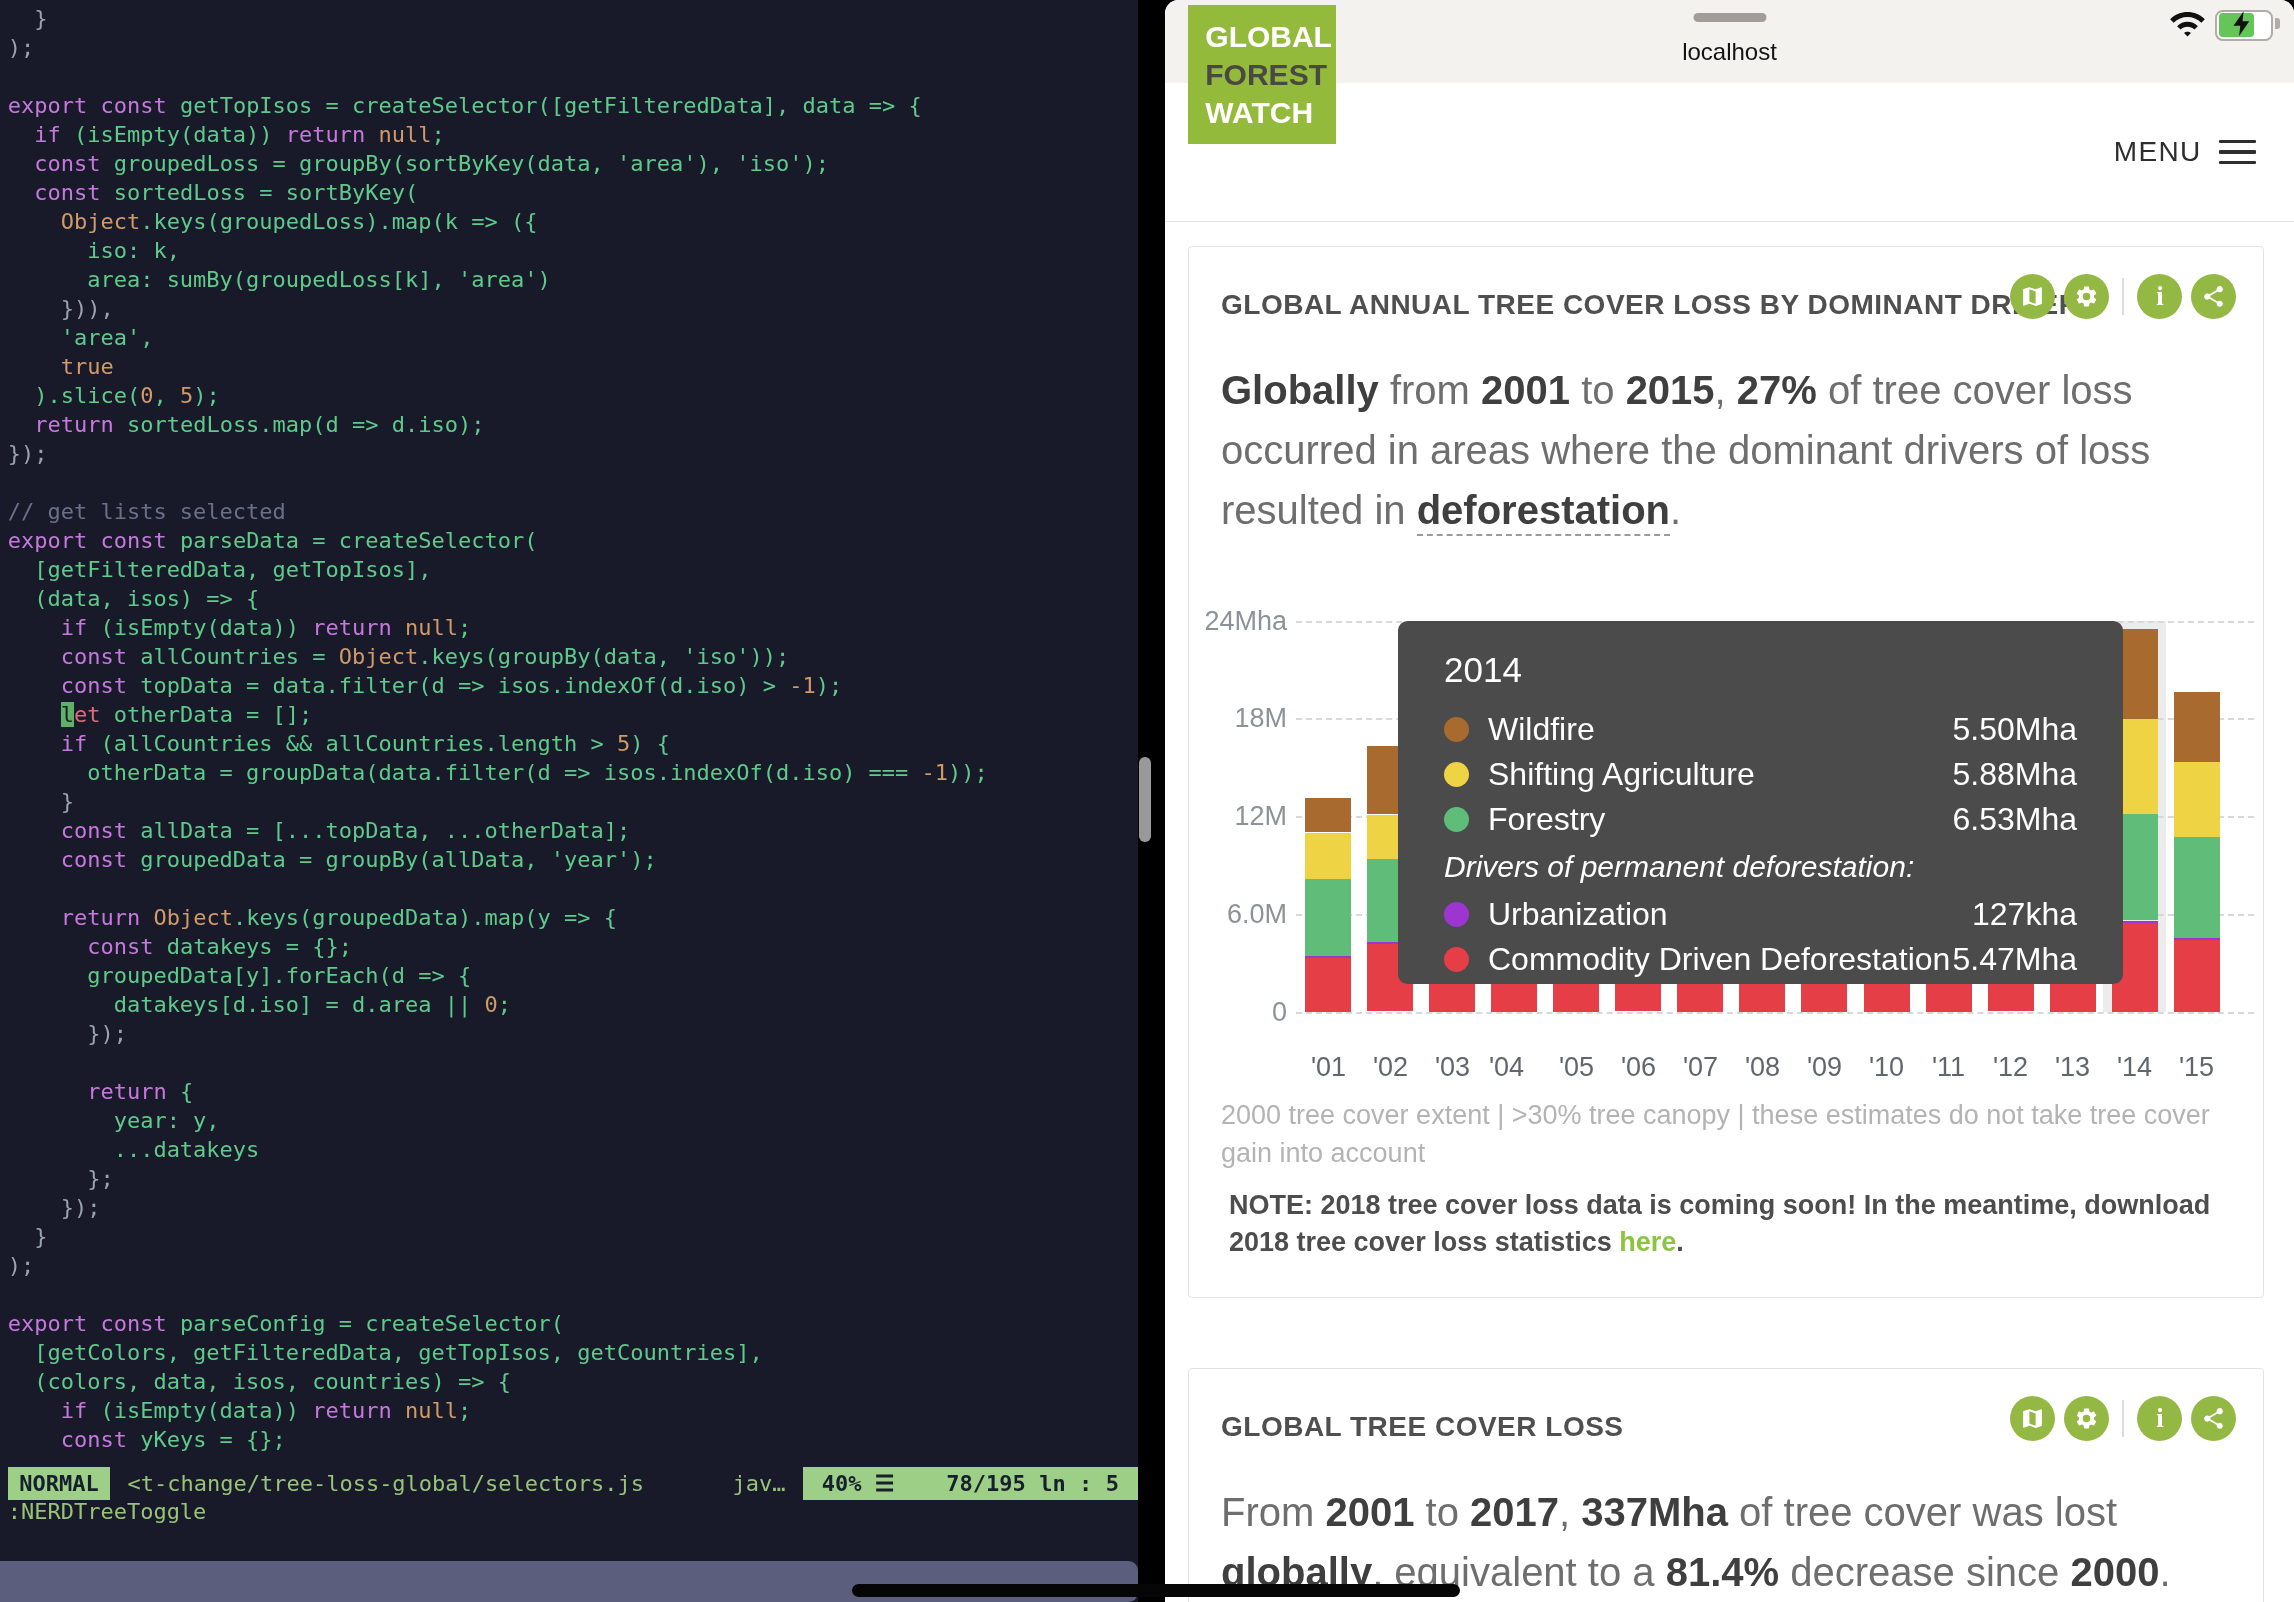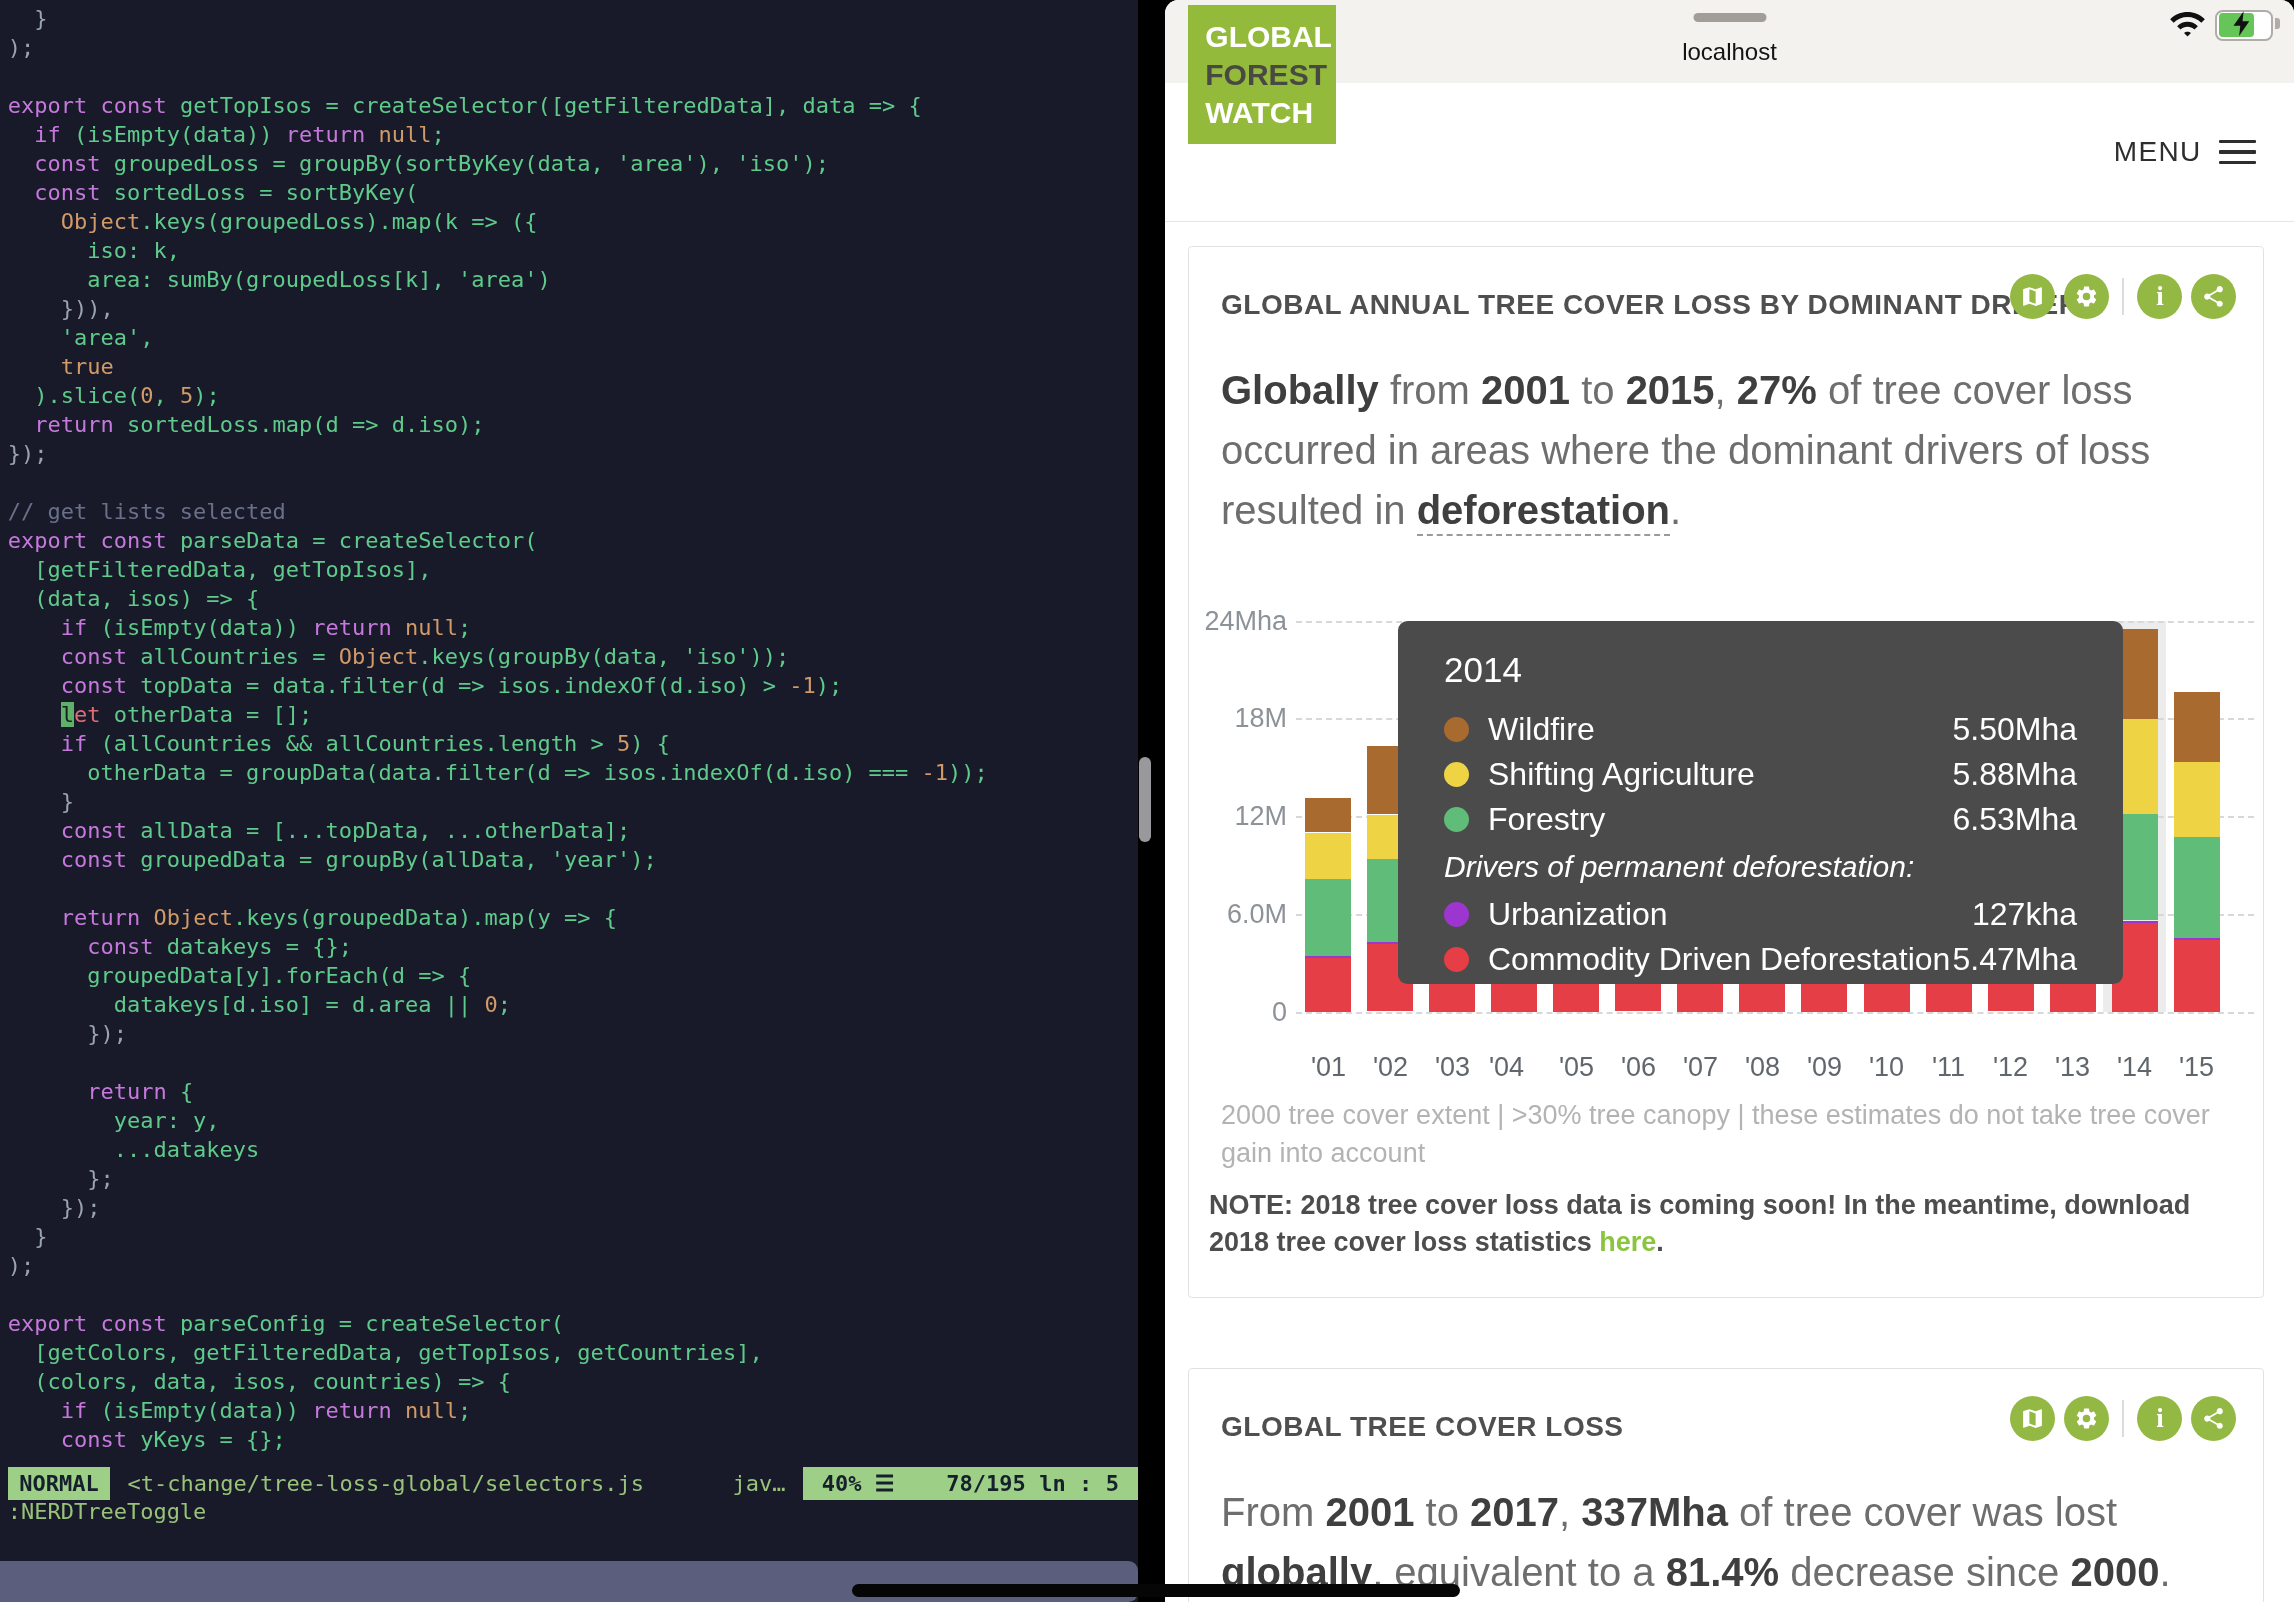--- a/index.html
+++ b/index.html
@@ -69,21 +69,21 @@
   #hl-band{position:absolute;top:374px;height:391px;width:63px;background:#ececec;z-index:0;}
   #tooltip{position:absolute;left:209px;top:374px;width:725px;height:363px;background:#4b4b4b;border-radius:9.6px;z-index:5;box-sizing:border-box;padding:29px 46px;color:#fff;}
   #tt-year{font-size:35px;margin-bottom:17.3px;}
   .tt-row{display:flex;align-items:center;height:45px;font-size:32px;}
   .tt-dot{width:25px;height:25px;border-radius:50%;margin-right:19px;flex:0 0 auto;}
   .tt-label{flex:1;}
   .tt-value{text-align:right;}
   #tt-drivers{font-style:italic;font-size:30px;height:50px;display:flex;align-items:center;}
 
   .card-footnote{position:absolute;left:32px;top:849px;width:1016px;font-size:27px;line-height:38px;color:#b3b3b3;}
-  .card-note{position:absolute;left:20px;top:940px;width:1016px;font-size:27px;line-height:37px;font-weight:bold;color:#4d4d4d;}
+  .card-note{position:absolute;left:40px;top:940px;width:1016px;font-size:27px;line-height:37px;font-weight:bold;color:#4d4d4d;}
 
   #home-indicator{position:absolute;left:852px;top:1584px;width:608px;height:12.5px;border-radius:6.7px;background:#060606;z-index:9;}
 </style>
 </head>
 <body>
 
 <div id="editor">
   <div id="code"><div class="cl"><span class="tok-punct">  }</span></div><div class="cl"><span class="tok-punct">);</span></div><div class="cl">&nbsp;</div><div class="cl"><span class="tok-kw">export</span> <span class="tok-kw">const</span> getTopIsos = createSelector([getFilteredData], data =&gt; {</div><div class="cl">  <span class="tok-kw">if</span> (isEmpty(data)) <span class="tok-kw">return</span> <span class="tok-lit">null</span>;</div><div class="cl">  <span class="tok-kw">const</span> groupedLoss = groupBy(sortByKey(data, <span class="tok-str">'area'</span>), <span class="tok-str">'iso'</span>);</div><div class="cl">  <span class="tok-kw">const</span> sortedLoss = sortByKey(</div><div class="cl">    <span class="tok-lit">Object</span>.keys(groupedLoss).map(k =&gt; ({</div><div class="cl">      iso: k,</div><div class="cl">      area: sumBy(groupedLoss[k], <span class="tok-str">'area'</span>)</div><div class="cl"><span class="tok-punct">    })),</span></div><div class="cl">    <span class="tok-str">'area'</span>,</div><div class="cl">    <span class="tok-lit">true</span></div><div class="cl">  ).slice(<span class="tok-num">0</span>, <span class="tok-num">5</span>);</div><div class="cl">  <span class="tok-kw">return</span> sortedLoss.map(d =&gt; d.iso);</div><div class="cl"><span class="tok-punct">});</span></div><div class="cl">&nbsp;</div><div class="cl"><span class="tok-com">// get lists selected</span></div><div class="cl"><span class="tok-kw">export</span> <span class="tok-kw">const</span> parseData = createSelector(</div><div class="cl">  [getFilteredData, getTopIsos],</div><div class="cl">  (data, isos) =&gt; {</div><div class="cl">    <span class="tok-kw">if</span> (isEmpty(data)) <span class="tok-kw">return</span> <span class="tok-lit">null</span>;</div><div class="cl">    <span class="tok-kw">const</span> allCountries = <span class="tok-lit">Object</span>.keys(groupBy(data, <span class="tok-str">'iso'</span>));</div><div class="cl">    <span class="tok-kw">const</span> topData = data.filter(d =&gt; isos.indexOf(d.iso) &gt; <span class="tok-num">-1</span>);</div><div class="cl">    <span class="cursor-block">l</span><span class="tok-red">et</span> otherData = [];</div><div class="cl">    <span class="tok-kw">if</span> (allCountries &amp;&amp; allCountries.length &gt; <span class="tok-num">5</span>) {</div><div class="cl">      otherData = groupData(data.filter(d =&gt; isos.indexOf(d.iso) === <span class="tok-num">-1</span>));</div><div class="cl"><span class="tok-punct">    }</span></div><div class="cl">    <span class="tok-kw">const</span> allData = [...topData, ...otherData];</div><div class="cl">    <span class="tok-kw">const</span> groupedData = groupBy(allData, <span class="tok-str">'year'</span>);</div><div class="cl">&nbsp;</div><div class="cl">    <span class="tok-kw">return</span> <span class="tok-lit">Object</span>.keys(groupedData).map(y =&gt; {</div><div class="cl">      <span class="tok-kw">const</span> datakeys = {};</div><div class="cl">      groupedData[y].forEach(d =&gt; {</div><div class="cl">        datakeys[d.iso] = d.area || <span class="tok-num">0</span>;</div><div class="cl"><span class="tok-punct">      });</span></div><div class="cl">&nbsp;</div><div class="cl">      <span class="tok-kw">return</span> {</div><div class="cl">        year: y,</div><div class="cl">        ...datakeys</div><div class="cl"><span class="tok-punct">      };</span></div><div class="cl"><span class="tok-punct">    });</span></div><div class="cl"><span class="tok-punct">  }</span></div><div class="cl"><span class="tok-punct">);</span></div><div class="cl">&nbsp;</div><div class="cl"><span class="tok-kw">export</span> <span class="tok-kw">const</span> parseConfig = createSelector(</div><div class="cl">  [getColors, getFilteredData, getTopIsos, getCountries],</div><div class="cl">  (colors, data, isos, countries) =&gt; {</div><div class="cl">    <span class="tok-kw">if</span> (isEmpty(data)) <span class="tok-kw">return</span> <span class="tok-lit">null</span>;</div><div class="cl">    <span class="tok-kw">const</span> yKeys = {};</div></div>
 
   <div id="vim-status">

